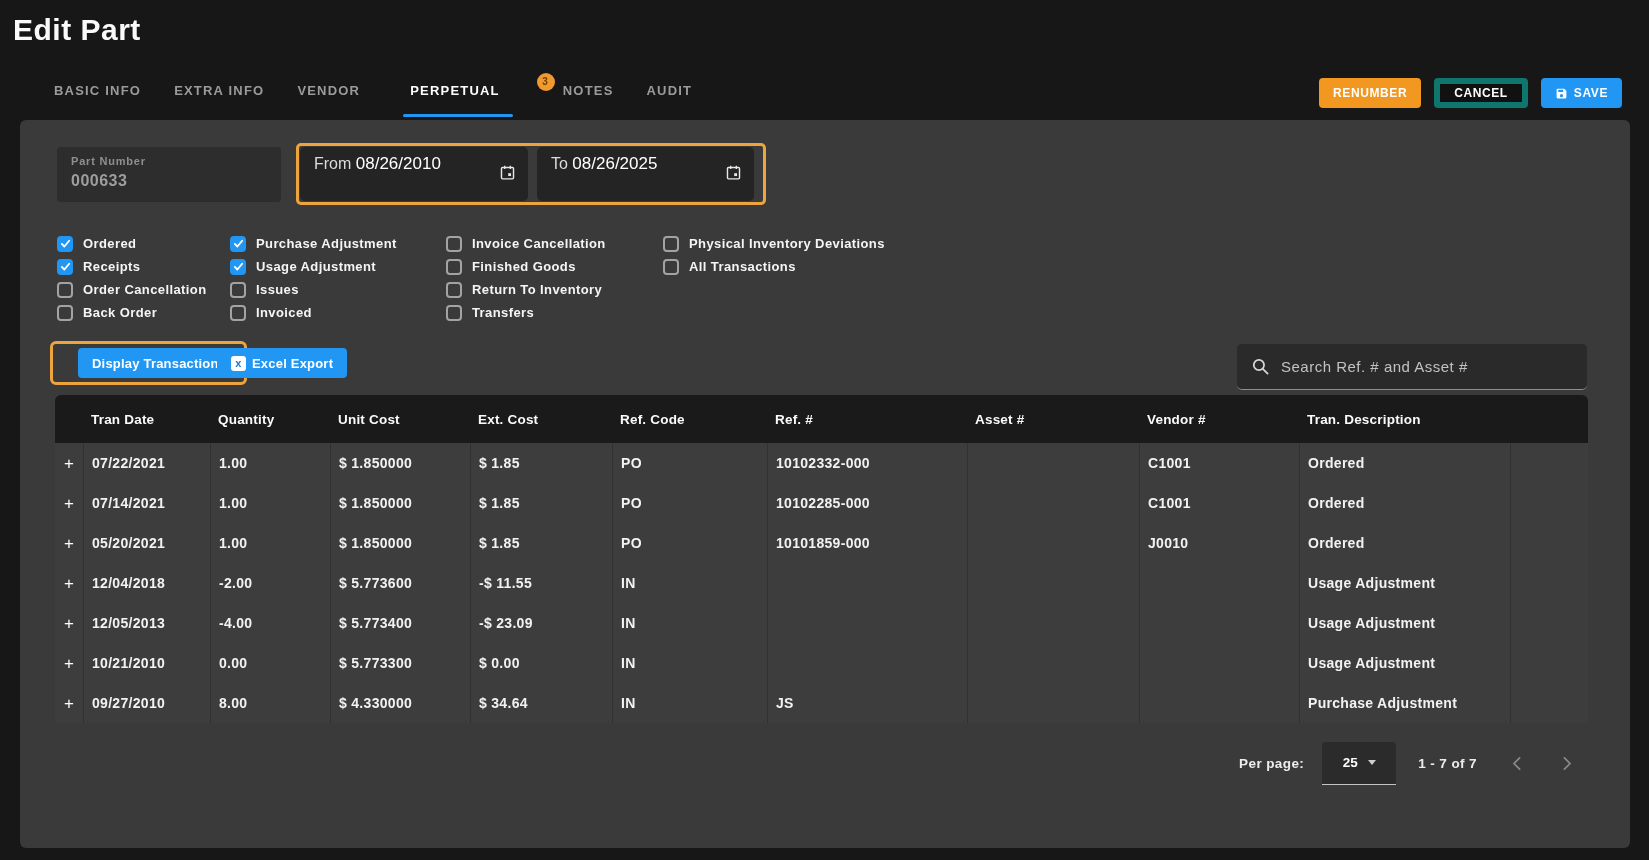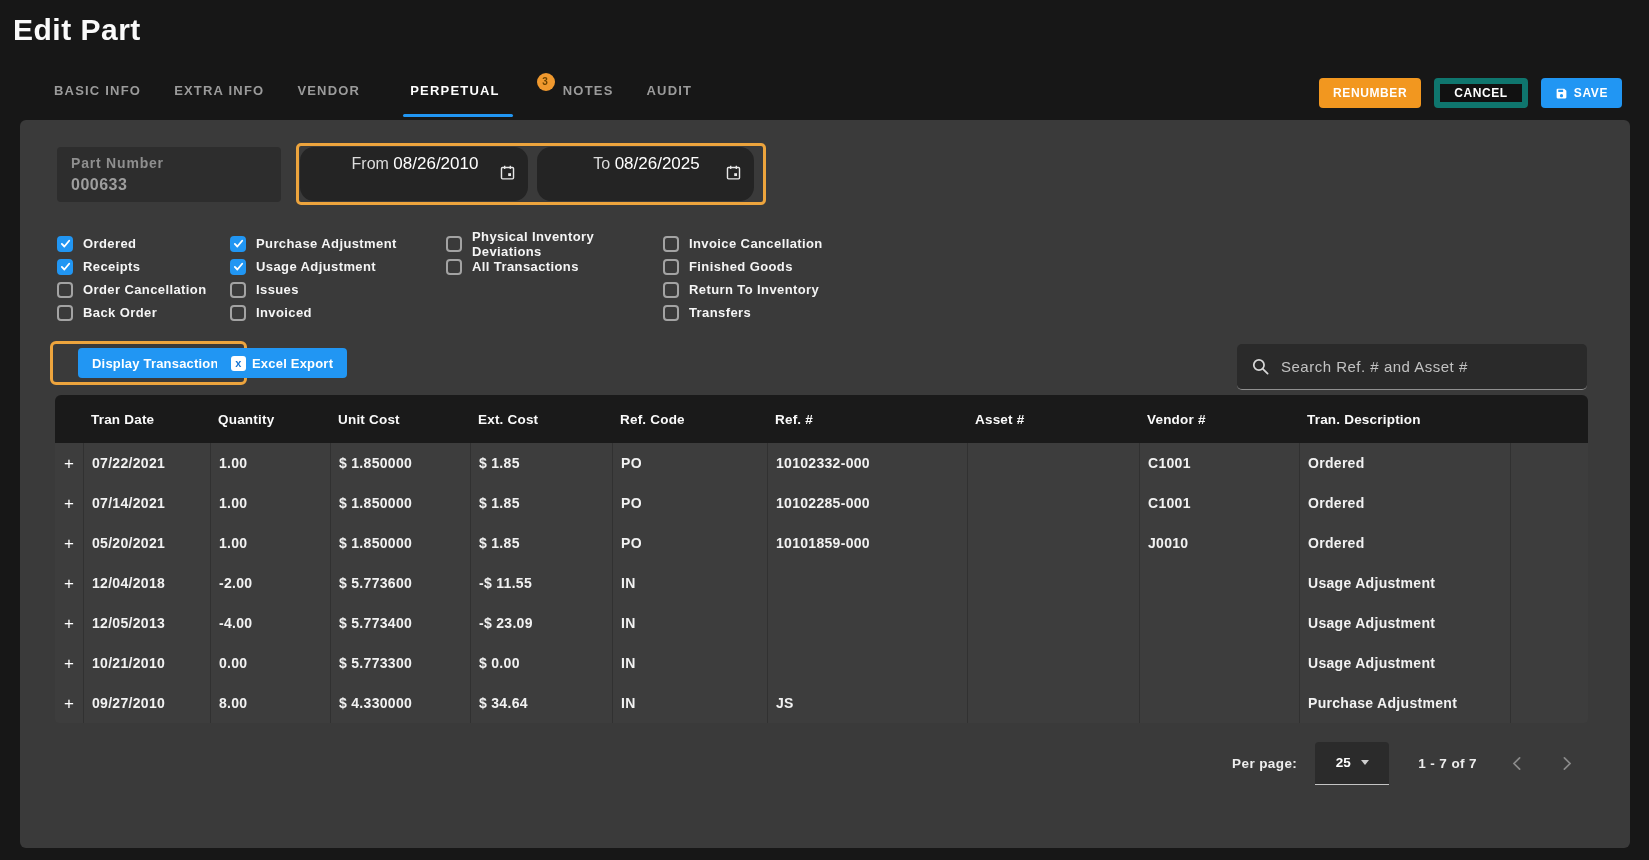--- a/index.html
+++ b/index.html
@@ -52,31 +52,31 @@
   .btn-save    { background:#2196f3; }
   
   .panel {
     position:absolute; left:20px; right:19px; top:120px; bottom:12px;
     background:#3a3a3a; border-radius:6px;
   }
   
   .field {
     background:#2d2d2d; border-radius:4px; padding:8px 12px 6px 14px;
   }
-  .field .f-label { font-size:14px; letter-spacing:.8px; color:#8f8f8f; font-weight:700; display:block; }
+  .field .f-label { font-size:11px; letter-spacing:.8px; color:#8f8f8f; font-weight:700; display:block; }
   .field .f-value { font-size:16px; color:#9e9e9e; font-weight:600; margin-top:5px; display:block; letter-spacing:.5px;}
   .part-number-field { position:absolute; left:37px; top:27px; width:224px; height:55px; }
   .date-group {
     position:absolute; left:276px; top:23px; width:470px; height:62px;
     border:3px solid #eda43d; border-radius:5px;
     display:flex; gap:9px; padding:1px; background:#3a3a3a;
   }
   .date-field {
-    background:#242424; border-radius:14px; width:228px; height:54px;
-    padding:7px 12px 6px 14px; position:relative;text-align:center;
+    background:#242424; border-radius:5px; width:228px; height:54px;
+    padding:7px 12px 6px 14px; position:relative;
   }
   .date-field.to { width:217px; }
   .date-field .f-label { color:#dcdcdc; }
   .date-field .f-value { color:#ffffff; font-size:17px; }
   .cal-btn {
     position:absolute; right:12px; top:17px; background:none; border:none; cursor:pointer;
   }
   
   .cb-grid { position:absolute; left:37px; top:112px; display:flex; }
   .cb-col { display:flex; flex-direction:column; }
@@ -145,21 +145,21 @@
   .pp-select {
     margin-left:18px; width:74px; height:43px; background:#2b2b2b;
     border-radius:4px 4px 0 0; border-bottom:1px solid #c4c4c4;
     display:flex; align-items:center; justify-content:center; gap:10px; cursor:pointer;
   }
   .pp-value { font-size:13.5px; font-weight:700; color:#fff; }
   .pp-caret {
     width:0; height:0; border-left:4.5px solid transparent; border-right:4.5px solid transparent;
     border-top:5px solid #cfcfcf;
   }
-  .pp-range { margin-left:29px; font-size:13.5px; font-weight:700; color:#ededed; letter-spacing:.4px; }
+  .pp-range { margin-left:22px; font-size:13.5px; font-weight:700; color:#ededed; letter-spacing:.4px; }
   .pager-btn { background:none; border:none; cursor:default; margin-left:32px; display:flex; }
 </style>
 </head>
 <body>
 
 <h1 class="page-title">Edit Part</h1>
 
 <nav class="tab-bar">
     <div class="tab">
     
@@ -299,53 +299,53 @@
       
     </span>
     <span class="cb-label">Invoiced</span>
   </div>
       </div>
       <div class="cb-col">
         <div class="cb-item">
     <span class="cb-box">
       
     </span>
-    <span class="cb-label">Physical Inventory Deviations</span>
-  </div>
-        <div class="cb-item">
-    <span class="cb-box">
-      
-    </span>
-    <span class="cb-label">All Transactions</span>
+    <span class="cb-label">Invoice Cancellation</span>
+  </div>
+        <div class="cb-item">
+    <span class="cb-box">
+      
+    </span>
+    <span class="cb-label">Finished Goods</span>
+  </div>
+        <div class="cb-item">
+    <span class="cb-box">
+      
+    </span>
+    <span class="cb-label">Return To Inventory</span>
+  </div>
+        <div class="cb-item">
+    <span class="cb-box">
+      
+    </span>
+    <span class="cb-label">Transfers</span>
   </div>
       </div>
       <div class="cb-col">
         <div class="cb-item">
     <span class="cb-box">
       
     </span>
-    <span class="cb-label">Invoice Cancellation</span>
-  </div>
-        <div class="cb-item">
-    <span class="cb-box">
-      
-    </span>
-    <span class="cb-label">Finished Goods</span>
-  </div>
-        <div class="cb-item">
-    <span class="cb-box">
-      
-    </span>
-    <span class="cb-label">Return To Inventory</span>
-  </div>
-        <div class="cb-item">
-    <span class="cb-box">
-      
-    </span>
-    <span class="cb-label">Transfers</span>
+    <span class="cb-label">Physical Inventory Deviations</span>
+  </div>
+        <div class="cb-item">
+    <span class="cb-box">
+      
+    </span>
+    <span class="cb-label">All Transactions</span>
   </div>
       </div>
     </div>
 
   <div class="display-wrap">
     <button class="btn btn-display">Display Transactions</button>
   </div>
   <button class="btn btn-excel">
     <span class="excel-glyph">x</span>
     <span>Excel Export</span>

